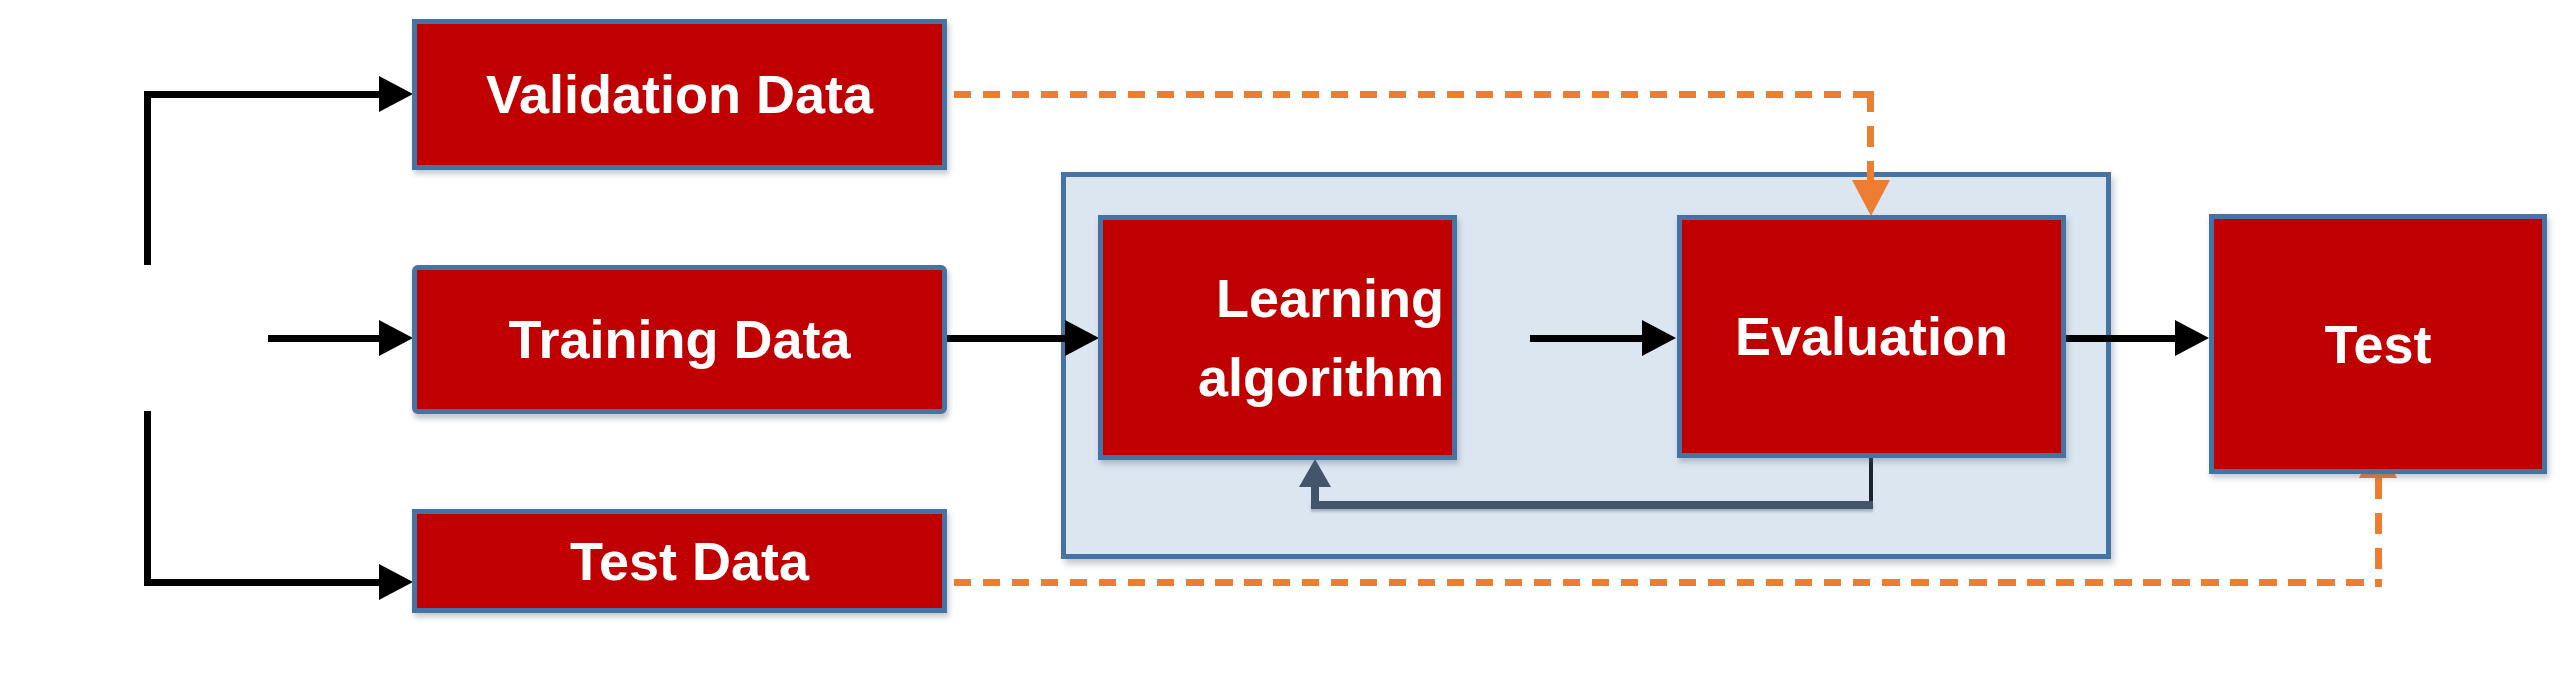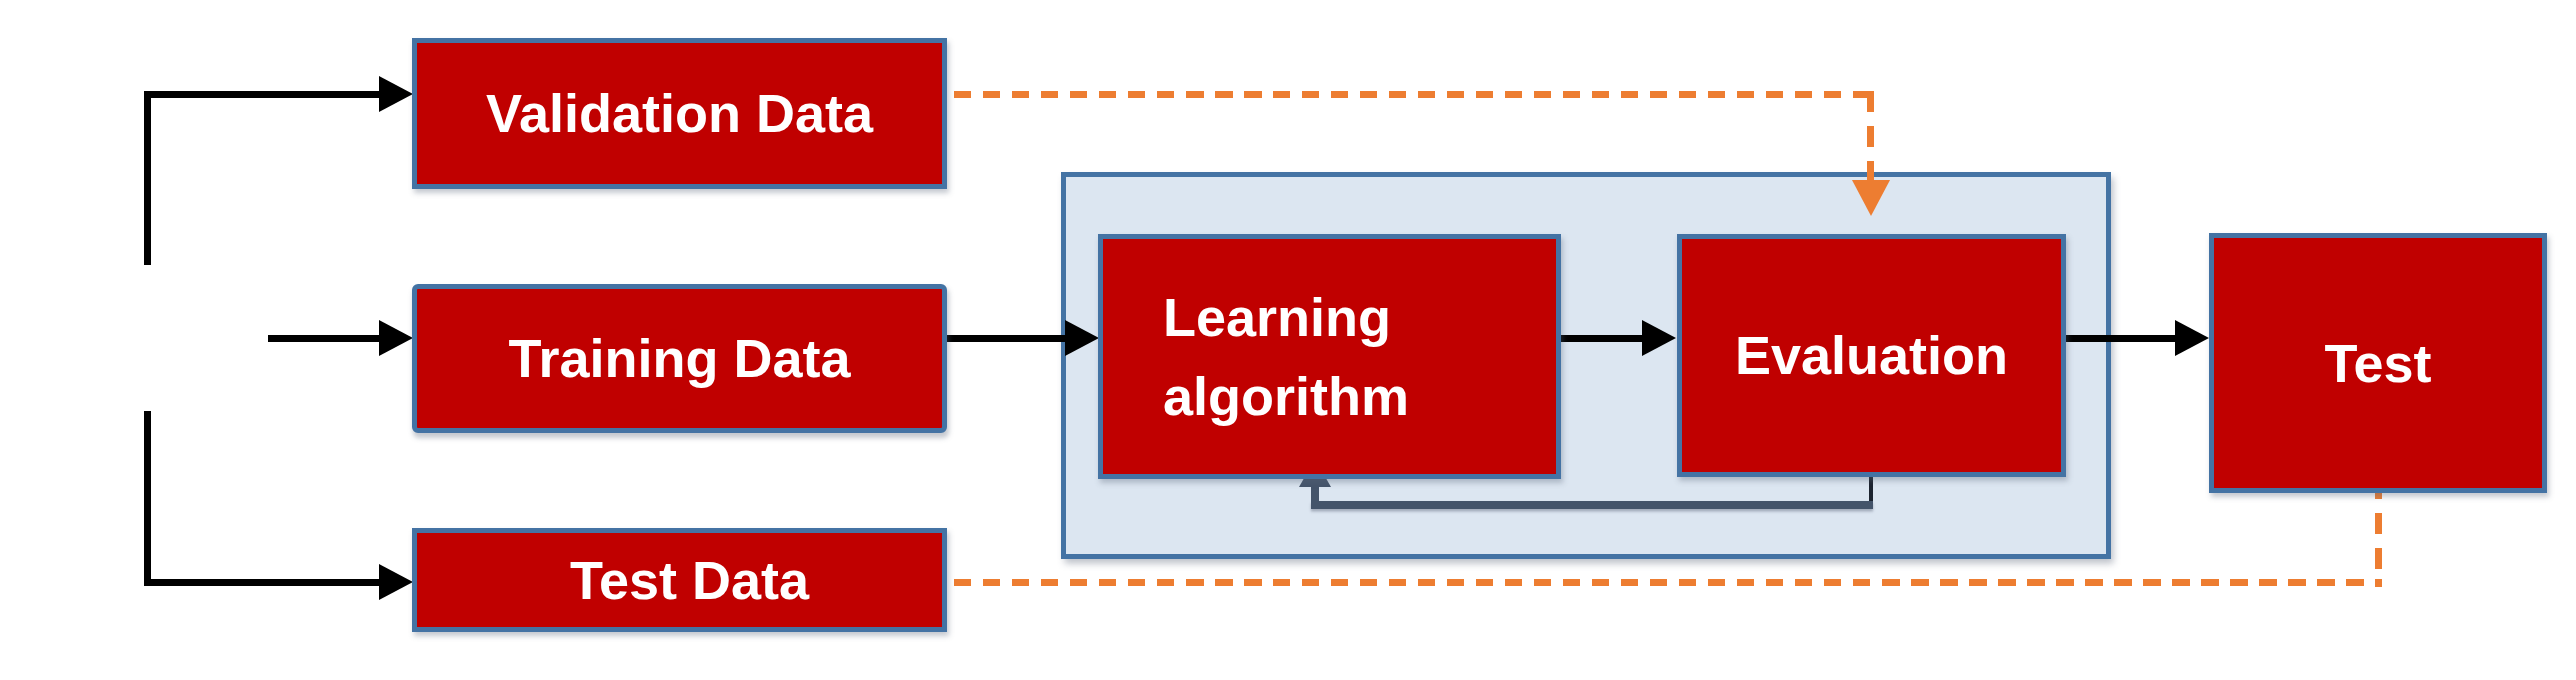--- a/index.html
+++ b/index.html
@@ -22,39 +22,38 @@
     font-family:"Liberation Sans","DejaVu Sans",sans-serif;
     overflow:hidden;
   }
   
   .node{
     position:absolute;
     background:var(--node-fill);
     border:5.3px solid var(--node-border);
     color:var(--text-white);
     display:flex;align-items:center;justify-content:center;
-    text-align:left;
+    text-align:right;
     font-weight:bold;
     font-size:54px;
     line-height:1.45;
     box-shadow:1.8px 4.4px 5.3px rgba(90,100,120,.35);
-    margin-top:19px;
   }
   .group-container{
     position:absolute;
     background:var(--container-fill);
     border:5.3px solid var(--container-border);
     box-shadow:2.6px 5.3px 7px rgba(90,100,120,.4);
   }
   #box-data       {left:23.6px;  top:263px; width:246px; height:151px;}
   #box-validation {left:412px; top:19px;  width:535px; height:151px;}
   #box-training   {left:412px; top:265px; width:535px; height:149px;border-radius:6px;}
   #box-testdata   {left:412px; top:509px; width:535px; height:104px;padding-left:20px;}
   #box-container  {left:1061px;top:172px; width:1050px;height:387px;}
-  #box-learning   {left:1098px;top:215px; width:463px; height:245px;}
+  #box-learning   {left:1098px;top:215px; width:359px; height:245px;}
   #box-evaluation {left:1677px;top:215px; width:389px; height:243px;}
   #box-test       {left:2209px;top:214px; width:338px; height:260px;}
   #box-learning .lbl{max-width:333px;}
   
   .h-line,.v-line{position:absolute;background:var(--arrow-black);}
   .h-line{height:7px;}
   .v-line{width:7px;}
   .ah-right{
     position:absolute;width:0;height:0;
     border-top:18.4px solid transparent;

